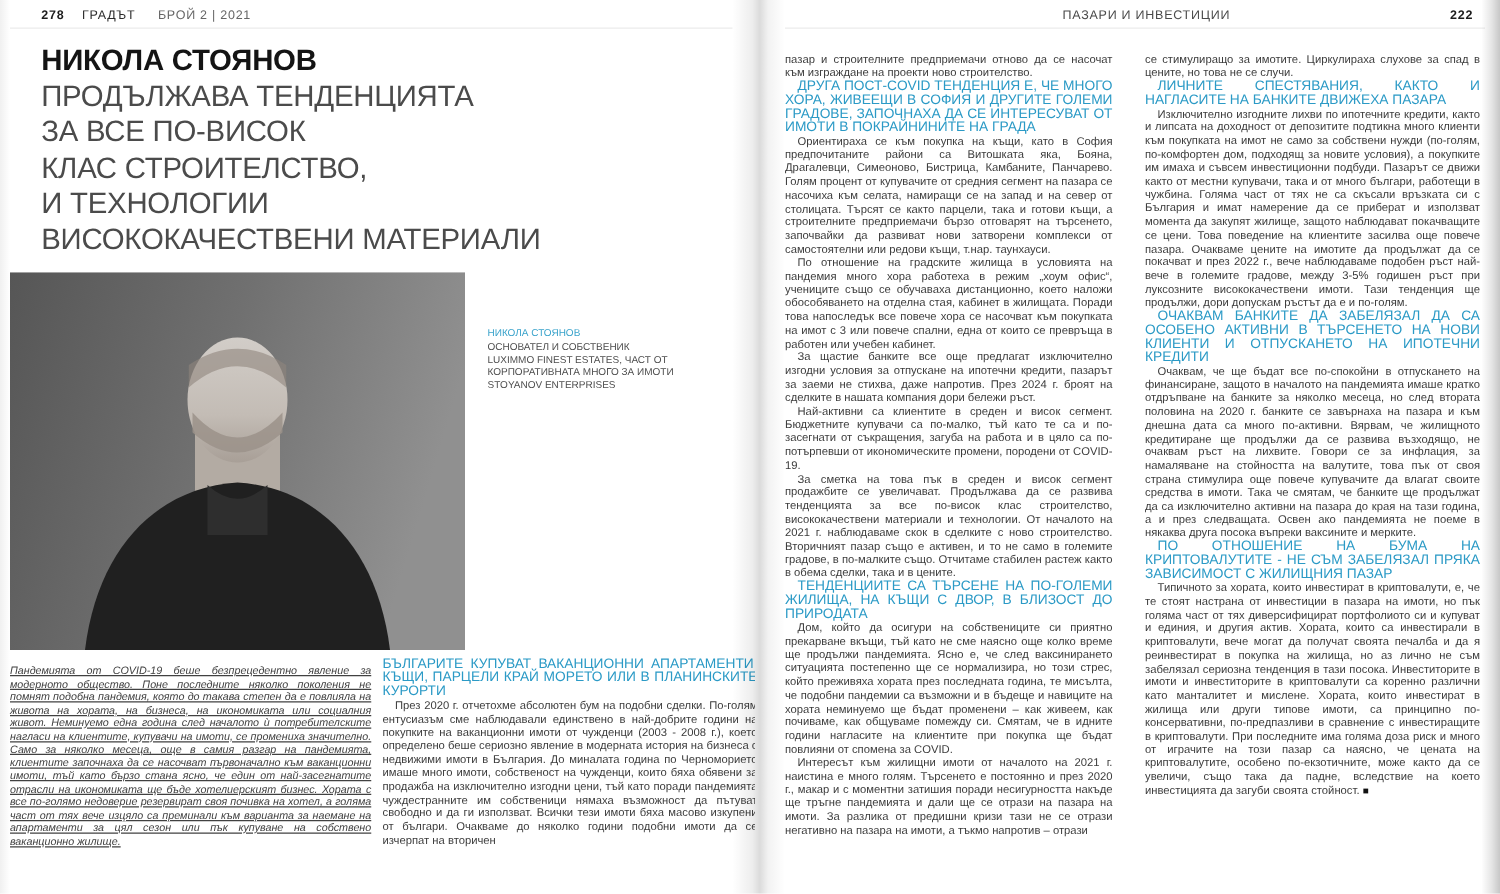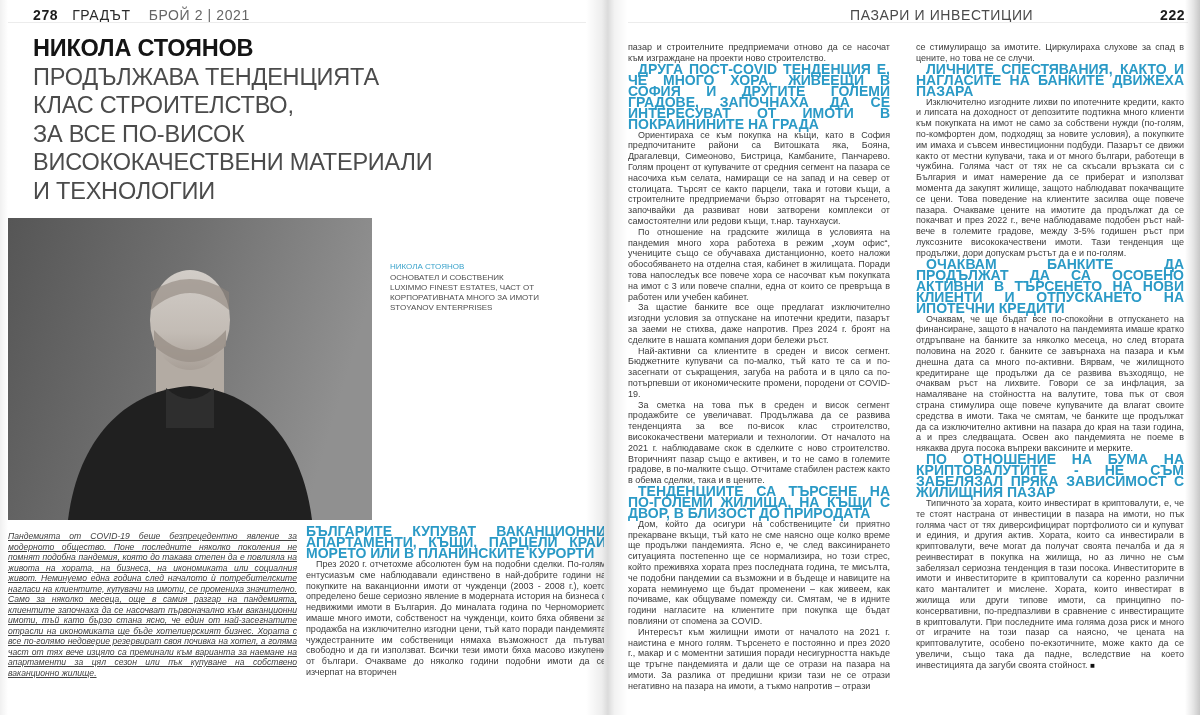--- a/index.html
+++ b/index.html
@@ -15,21 +15,21 @@
 
   
   .spine{position:absolute;left:586px;top:0;width:42px;height:715px;pointer-events:none;
     background:linear-gradient(to right, rgba(0,0,0,0) 0%, rgba(0,0,0,0.07) 38%, rgba(0,0,0,0.14) 52%, rgba(0,0,0,0.05) 68%, rgba(0,0,0,0) 100%);}
   .right-edge{position:absolute;right:0;top:0;width:15px;height:715px;pointer-events:none;
     background:linear-gradient(to right, rgba(0,0,0,0) 0%, rgba(0,0,0,0.10) 55%, rgba(0,0,0,0.22) 100%);}
   .left-edge{position:absolute;left:0;top:0;width:8px;height:715px;pointer-events:none;
     background:linear-gradient(to left, rgba(0,0,0,0) 0%, rgba(0,0,0,0.06) 100%);}
 
   
-  .folio{position:absolute;top:7px;font-size:14px;letter-spacing:0.6px;color:#4a4a4a;white-space:nowrap;}
+  .folio{position:absolute;top:7px;font-size:10px;letter-spacing:0.6px;color:#4a4a4a;white-space:nowrap;}
   .folio b{color:#1c1c1c;font-weight:700;}
   .folio .mag{margin-left:14px;color:#2b2b2b;}
   .folio .issue{margin-left:18px;color:#666;}
   .header-rule{position:absolute;top:22px;height:1px;background:#ececec;}
 
   
   .article-title{position:absolute;left:33px;top:34px;width:420px;
     font-size:23.5px;line-height:28.6px;letter-spacing:-0.2px;color:#4b4b4b;font-weight:400;}
   .article-title .t-name{font-weight:700;color:#141414;}
 
@@ -38,21 +38,21 @@
     background:linear-gradient(100deg,#585858 0%,#6e6e6e 45%,#8d8d8d 100%);}
   .portrait svg{display:block;width:100%;height:100%;}
 
   
   .caption{position:absolute;left:390px;top:262px;width:220px;font-size:8px;line-height:10px;color:#4d4d4d;}
   .caption .cap-name{color:#3aa3cb;margin-bottom:1px;}
 
   
   .body-col p{margin:0;text-align:justify;}
   .body-col p + p{text-indent:10px;}
-  .blue-head{color:#2b9ac6;font-weight:700;font-size:14px;line-height:11px;margin:9px 0 2px 0;text-align:left;text-indent:0;}
+  .blue-head{color:#2b9ac6;font-weight:400;font-size:11px;line-height:11px;margin:9px 0 2px 0;text-align:left;text-indent:0;}
   .blue-head.first{margin-top:0;}
   .body-col{font-size:9px;line-height:10.8px;color:#3c3c3c;}
 
   
   .intro-col{position:absolute;left:8px;top:531px;width:289px;font-size:8.6px;line-height:10.5px;
     font-style:italic;color:#414141;}
   .intro-col p{margin:0;text-align:justify;text-decoration:underline;}
   .sec-col{position:absolute;left:306px;top:526px;width:300px;}
 
   
@@ -66,24 +66,24 @@
 
 <div class="page" id="left-page">
   <div class="folio" style="left:33px;">
     <b>278</b><span class="mag">ГРАДЪТ</span><span class="issue">БРОЙ 2 | 2021</span>
   </div>
   <div class="header-rule" style="left:8px;width:578px;"></div>
 
   <div class="article-title">
     <div class="t-name">НИКОЛА СТОЯНОВ</div>
     <div>ПРОДЪЛЖАВА ТЕНДЕНЦИЯТА</div>
+    <div>ЗА ВСЕ ПО-ВИСОК</div>
     <div>КЛАС СТРОИТЕЛСТВО,</div>
-    <div>ЗА ВСЕ ПО-ВИСОК</div>
+    <div>И ТЕХНОЛОГИИ</div>
     <div>ВИСОКОКАЧЕСТВЕНИ МАТЕРИАЛИ</div>
-    <div>И ТЕХНОЛОГИИ</div>
   </div>
 
   <div class="portrait">
     <svg viewBox="0 0 364 302">
       <defs>
         <linearGradient id="bgg" x1="0" y1="0" x2="1" y2="0.25">
           <stop offset="0" stop-color="#565656"></stop>
             <stop offset="0.5" stop-color="#707070"></stop>
             <stop offset="1" stop-color="#909090"></stop>
         </linearGradient>
@@ -141,21 +141,21 @@
   <p>За сметка на това пък в среден и висок сегмент продажбите се увеличават. Продължава да се развива тенденцията за все по-висок клас строителство, висококачествени материали и технологии. От началото на 2021 г. наблюдаваме скок в сделките с ново строителство. Вторичният пазар също е активен, и то не само в големите градове, в по-малките също. Отчитаме стабилен растеж както в обема сделки, така и в цените.</p>
   <p class="blue-head">ТЕНДЕНЦИИТЕ СА ТЪРСЕНЕ НА ПО-ГОЛЕМИ ЖИЛИЩА, НА КЪЩИ С ДВОР, В БЛИЗОСТ ДО ПРИРОДАТА</p>
   <p>Дом, който да осигури на собствениците си приятно прекарване вкъщи, тъй като не сме наясно още колко време ще продължи пандемията. Ясно е, че след ваксинирането ситуацията постепенно ще се нормализира, но този стрес, който преживяха хората през последната година, те мисълта, че подобни пандемии са възможни и в бъдеще и навиците на хората неминуемо ще бъдат променени – как живеем, как почиваме, как общуваме помежду си. Смятам, че в идните години нагласите на клиентите при покупка ще бъдат повлияни от спомена за COVID.</p>
   <p>Интересът към жилищни имоти от началото на 2021 г. наистина е много голям. Търсенето е постоянно и през 2020 г., макар и с моментни затишия поради несигурността накъде ще тръгне пандемията и дали ще се отрази на пазара на имоти. За разлика от предишни кризи тази не се отрази негативно на пазара на имоти, а тъкмо напротив – отрази</p>
 </div>
 
 <div class="r-col2 body-col">
   <p>се стимулиращо за имотите. Циркулираха слухове за спад в цените, но това не се случи.</p>
   <p class="blue-head">ЛИЧНИТЕ СПЕСТЯВАНИЯ, КАКТО И НАГЛАСИТЕ НА БАНКИТЕ ДВИЖЕХА ПАЗАРА</p>
   <p>Изключително изгодните лихви по ипотечните кредити, както и липсата на доходност от депозитите подтикна много клиенти към покупката на имот не само за собствени нужди (по-голям, по-комфортен дом, подходящ за новите условия), а покупките им имаха и съвсем инвестиционни подбуди. Пазарът се движи както от местни купувачи, така и от много българи, работещи в чужбина. Голяма част от тях не са скъсали връзката си с България и имат намерение да се приберат и използват момента да закупят жилище, защото наблюдават покачващите се цени. Това поведение на клиентите засилва още повече пазара. Очакваме цените на имотите да продължат да се покачват и през 2022 г., вече наблюдаваме подобен ръст най-вече в големите градове, между 3-5% годишен ръст при луксозните висококачествени имоти. Тази тенденция ще продължи, дори допускам ръстът да е и по-голям.</p>
-  <p class="blue-head">ОЧАКВАМ БАНКИТЕ ДА ПРОДЪЛЖАТ ДА СА ОСОБЕНО АКТИВНИ В ТЪРСЕНЕТО НА НОВИ КЛИЕНТИ И ОТПУСКАНЕТО НА ИПОТЕЧНИ КРЕДИТИ</p>
+  <p class="blue-head">ОЧАКВАМ БАНКИТЕ ДА ЗАБЕЛЯЗАЛ ДА СА ОСОБЕНО АКТИВНИ В ТЪРСЕНЕТО НА НОВИ КЛИЕНТИ И ОТПУСКАНЕТО НА ИПОТЕЧНИ КРЕДИТИ</p>
   <p>Очаквам, че ще бъдат все по-спокойни в отпускането на финансиране, защото в началото на пандемията имаше кратко отдръпване на банките за няколко месеца, но след втората половина на 2020 г. банките се завърнаха на пазара и към днешна дата са много по-активни. Вярвам, че жилищното кредитиране ще продължи да се развива възходящо, не очаквам ръст на лихвите. Говори се за инфлация, за намаляване на стойността на валутите, това пък от своя страна стимулира още повече купувачите да влагат своите средства в имоти. Така че смятам, че банките ще продължат да са изключително активни на пазара до края на тази година, а и през следващата. Освен ако пандемията не поеме в някаква друга посока въпреки ваксините и мерките.</p>
   <p class="blue-head">ПО ОТНОШЕНИЕ НА БУМА НА КРИПТОВАЛУТИТЕ - НЕ СЪМ ЗАБЕЛЯЗАЛ ПРЯКА ЗАВИСИМОСТ С ЖИЛИЩНИЯ ПАЗАР</p>
   <p><span>Типичното за хората, които инвестират в криптовалути, е, че те стоят настрана от инвестиции в пазара на имоти, но пък голяма част от тях диверсифицират портфолиото си и купуват и единия, и другия актив. Хората, които са инвестирали в криптовалути, вече могат да получат своята печалба и да я реинвестират в покупка на жилища, но аз лично не съм забелязал сериозна тенденция в тази посока. Инвеститорите в имоти и инвеститорите в криптовалути са коренно различни като манталитет и мислене. Хората, които инвестират в жилища или други типове имоти, са принципно по-консервативни, по-предпазливи в сравнение с инвестиращите в криптовалути. При последните има голяма доза риск и много от играчите на този пазар са наясно, че цената на криптовалутите, особено по-екзотичните, може както да се увеличи, също така да падне, вследствие на което инвестицията да загуби своята стойност.</span> <span class="end-mark">■</span></p>
 </div>
 
 <div class="spine"></div>
 <div class="right-edge"></div>
 <div class="left-edge"></div>
 
 </body></html>

